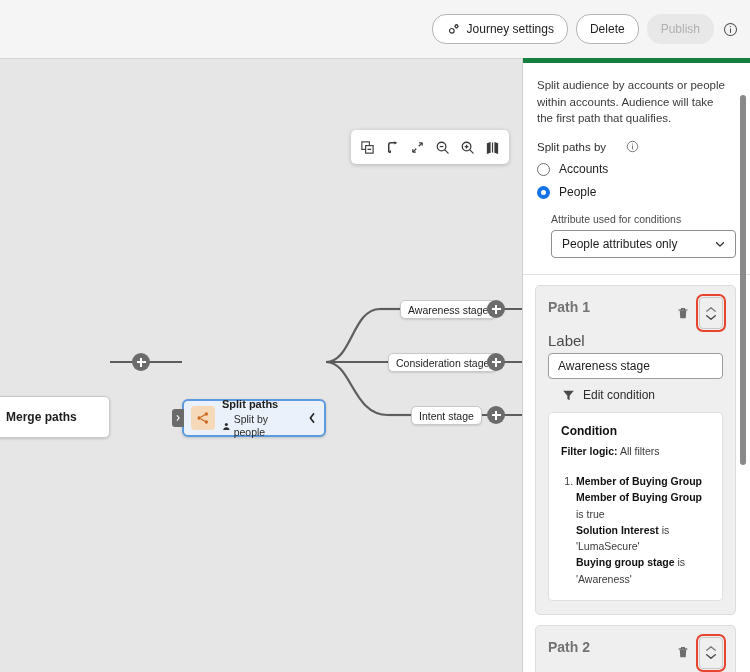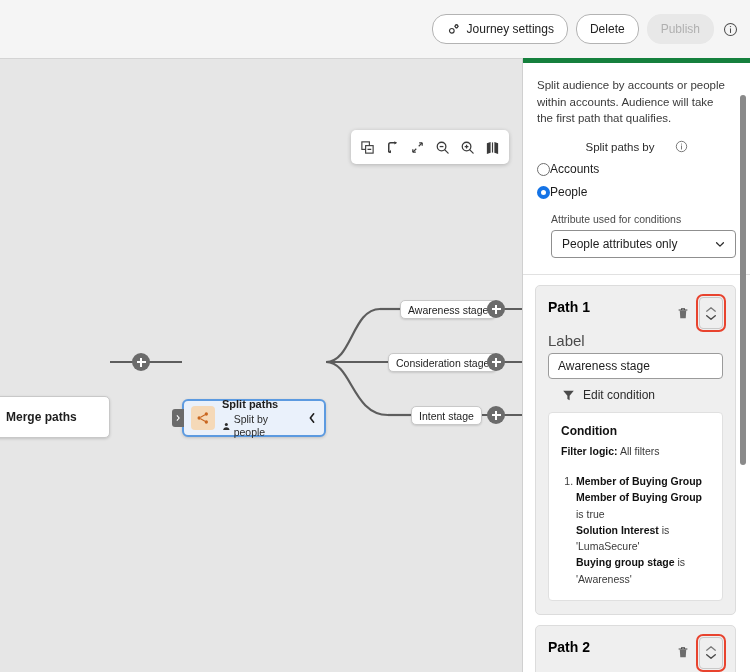--- a/index.html
+++ b/index.html
@@ -238,25 +238,25 @@
     line-height: 1.45;
     color: #3a3a3a;
   }
   .field-label-row {
     display: flex;
     align-items: center;
     gap: 20px;
     padding: 13px 14px 0 14px;
     font-size: 11.5px;
     color: #2c2c2c;
-    justify-content: center;
   }
   .radio-row {
     display: flex;
     align-items: center;
+    gap: 9px;
     padding: 9px 14px 0 14px;
     cursor: pointer;
   }
   .radio {
     width: 13px;
     height: 13px;
     border-radius: 50%;
     border: 1.6px solid #6e6e6e;
     box-sizing: border-box;
     flex: none;
@@ -297,21 +297,21 @@
     border-radius: 5px;
     margin: 10px 14px 0 12px;
     padding: 11px 12px 13px 12px;
     box-sizing: border-box;
   }
   .path-head {
     display: flex;
     align-items: flex-start;
     justify-content: space-between;
   }
-  .path-title { font-size: 14px; font-weight: bold; color: #000000; line-height: 1; padding-top: 3px; }
+  .path-title { font-size: 14px; font-weight: bold; color: #737373; line-height: 1; padding-top: 3px; }
   .path-head-actions { display: flex; align-items: center; gap: 6px; }
   .icon-btn {
     width: 20px;
     height: 20px;
     display: flex;
     align-items: center;
     justify-content: center;
     cursor: pointer;
     color: #4a4a4a;
   }

